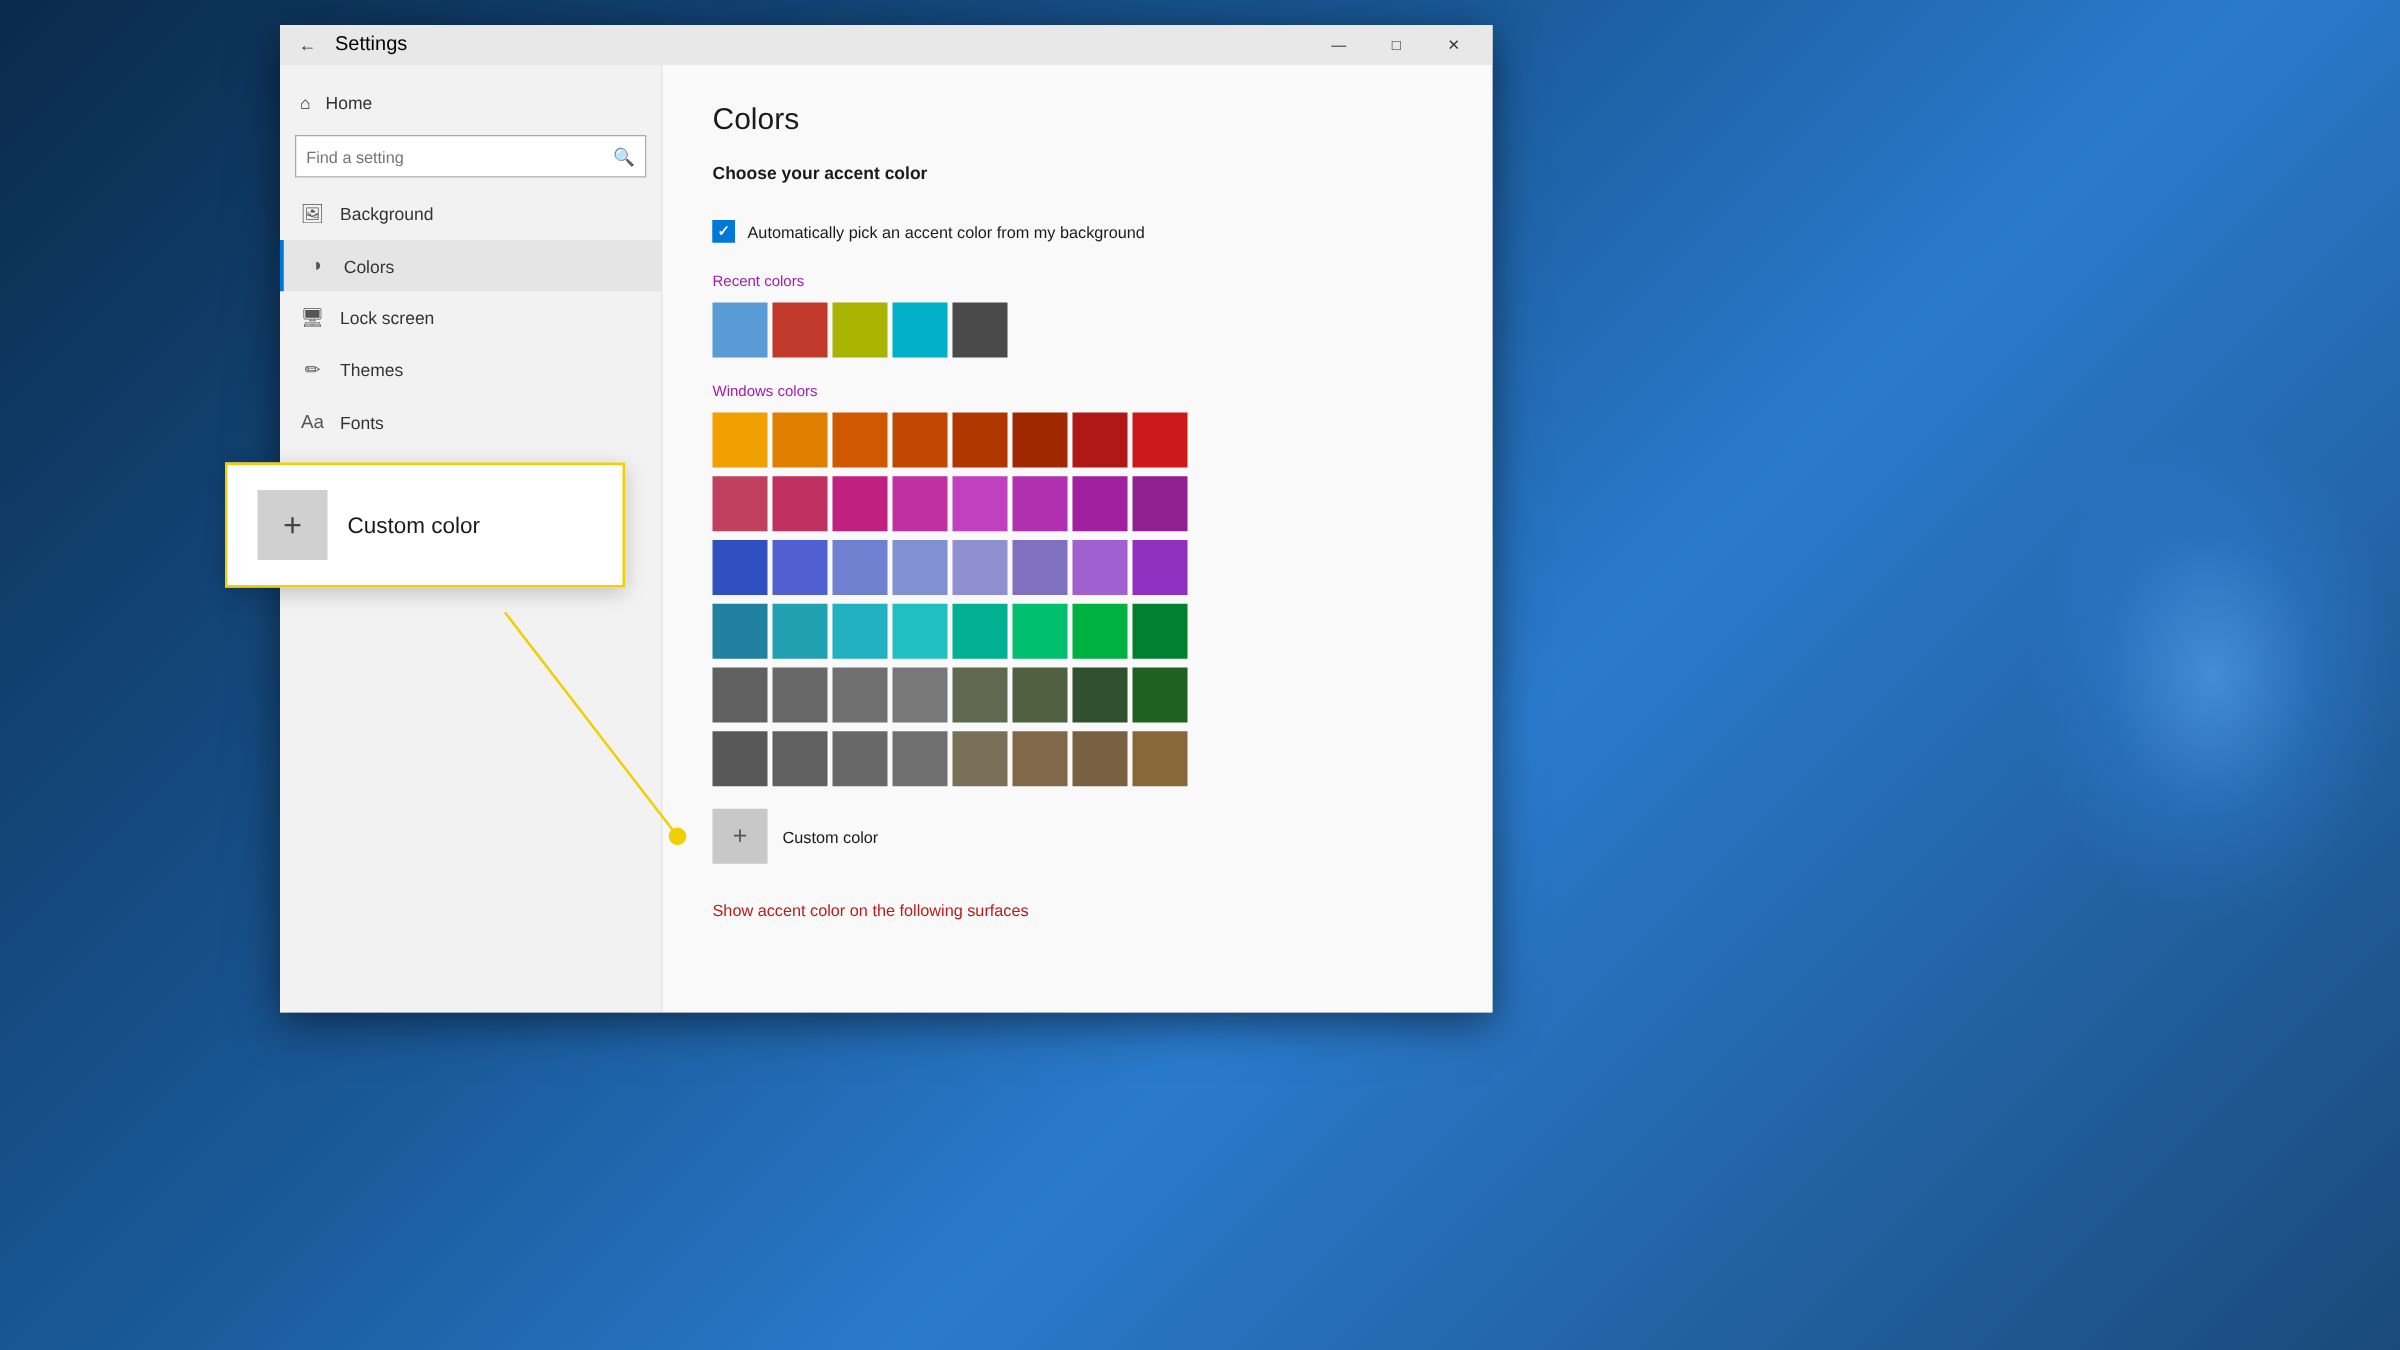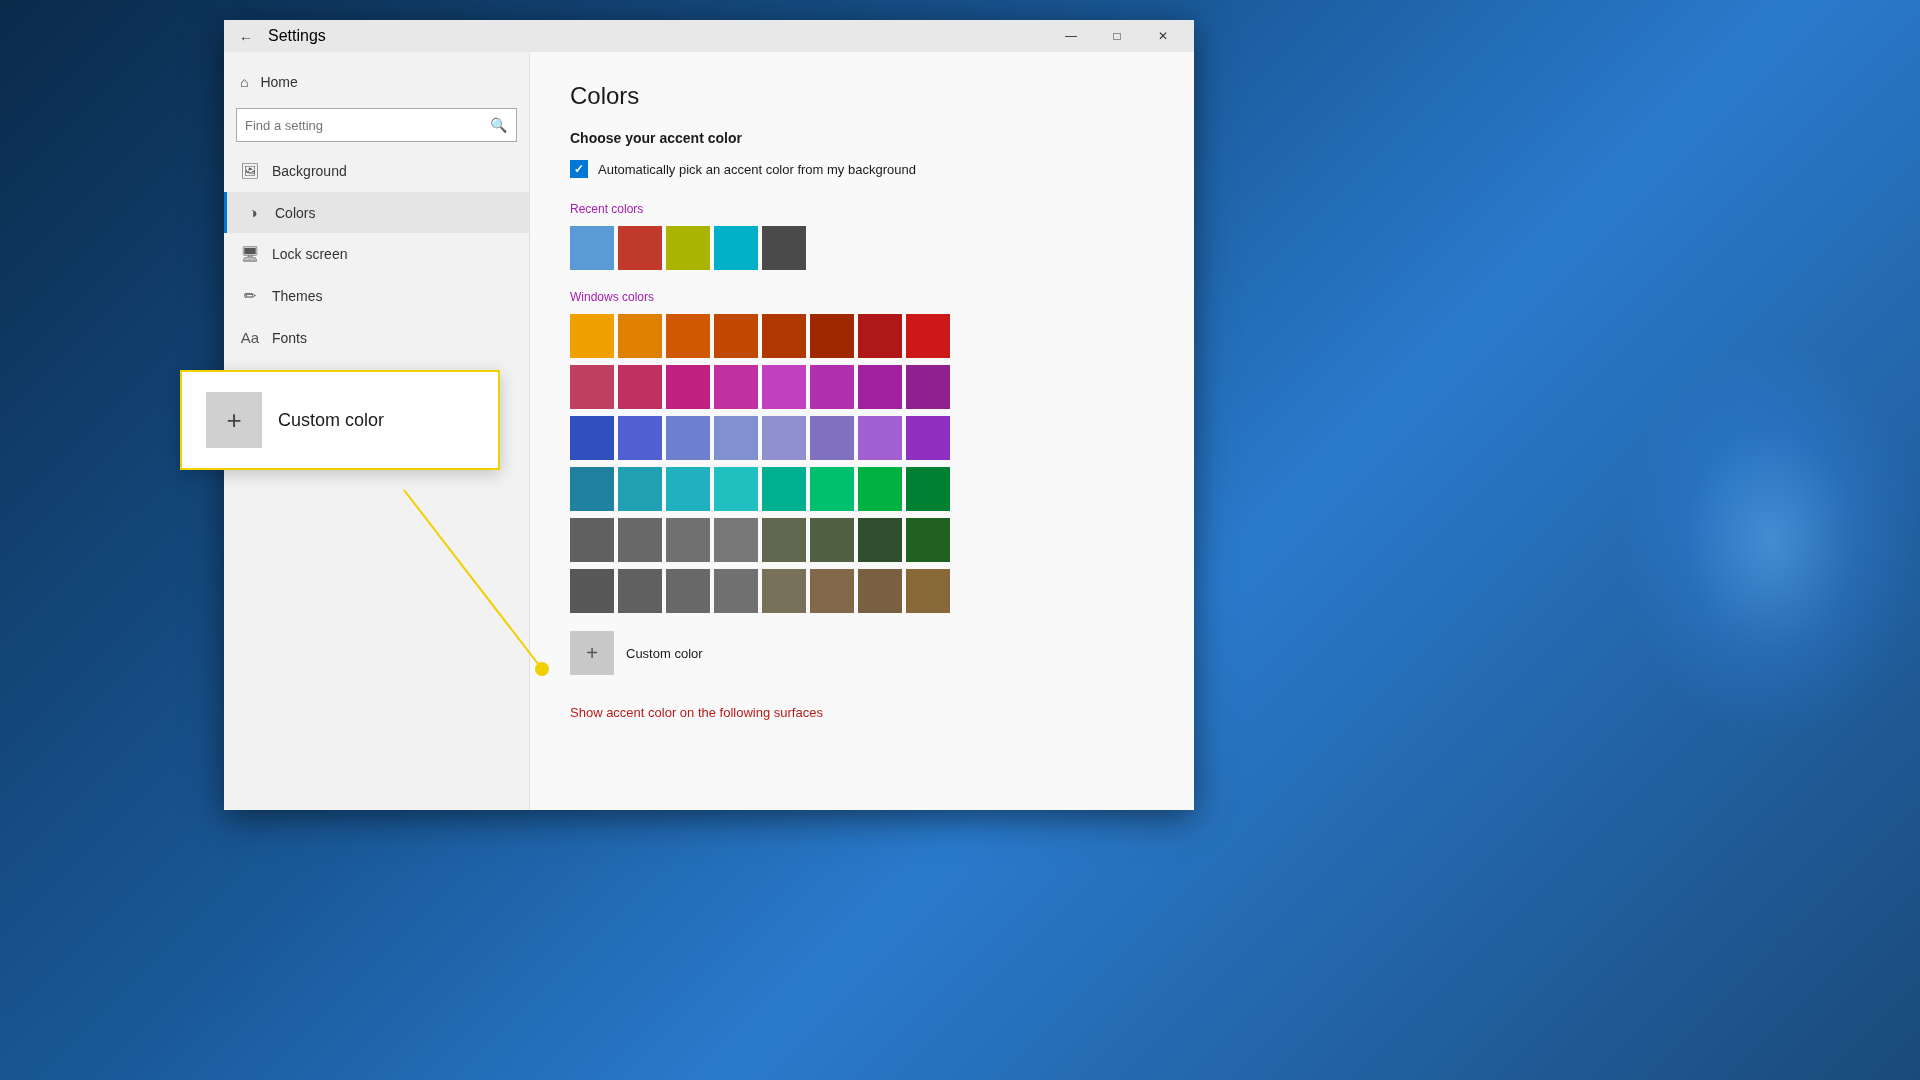--- a/index.html
+++ b/index.html
@@ -181,21 +181,21 @@
       font-size: 24px;
       font-weight: 300;
       color: #1a1a1a;
       margin-bottom: 20px;
     }
 
     .section-subtitle {
       font-size: 14px;
       font-weight: 600;
       color: #1a1a1a;
-      margin-bottom: 14px;
+      margin-bottom: 30px;
     }
 
     
     .checkbox-row {
       display: flex;
       align-items: center;
       gap: 10px;
       margin-bottom: 24px;
     }
 

